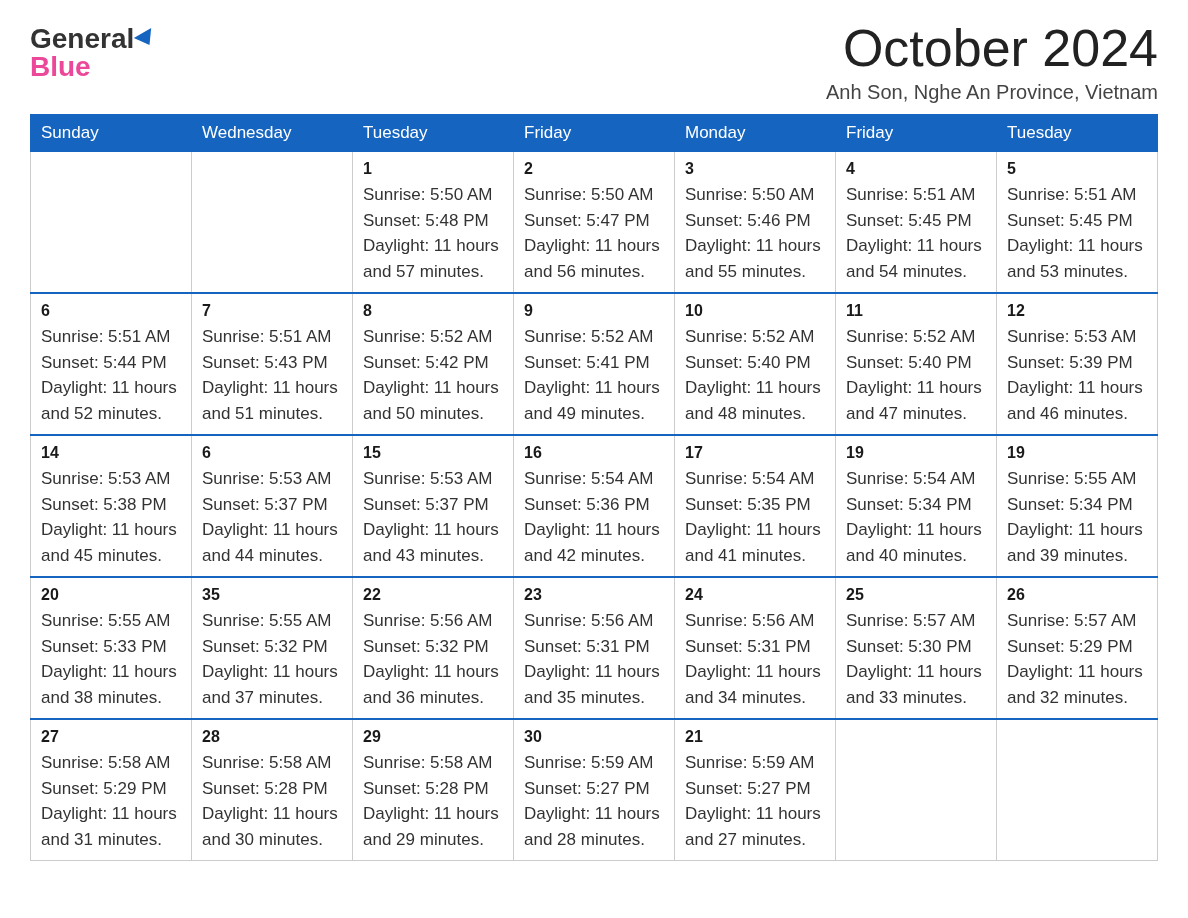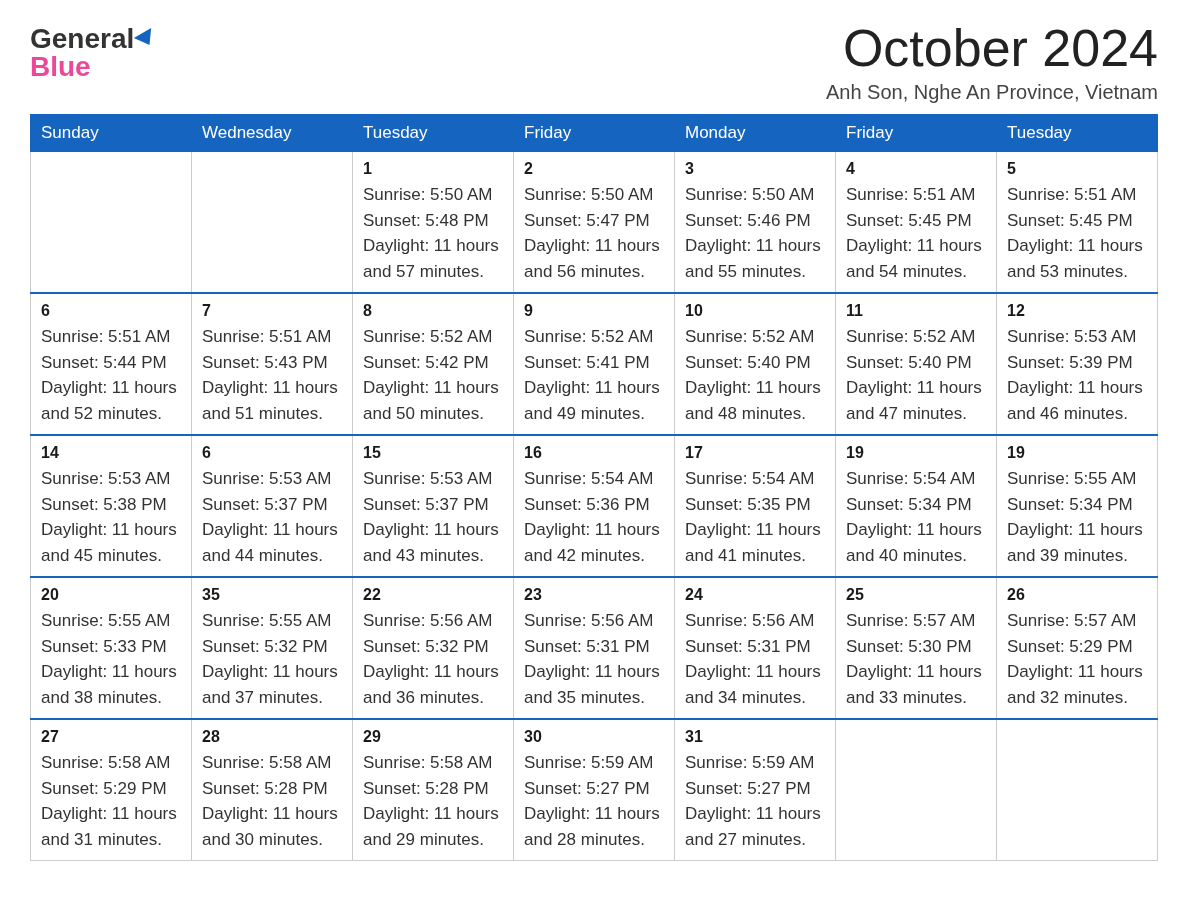--- a/index.html
+++ b/index.html
@@ -260,20 +260,20 @@
         </td>
         <td>
           <span class="day-number">29</span>
           <div class="day-info">Sunrise: 5:58 AM<br>Sunset: 5:28 PM<br>Daylight: 11 hours<br>and 29 minutes.</div>
         </td>
         <td>
           <span class="day-number">30</span>
           <div class="day-info">Sunrise: 5:59 AM<br>Sunset: 5:27 PM<br>Daylight: 11 hours<br>and 28 minutes.</div>
         </td>
         <td>
-          <span class="day-number">31</span>
+          <span class="day-number">21</span>
           <div class="day-info">Sunrise: 5:59 AM<br>Sunset: 5:27 PM<br>Daylight: 11 hours<br>and 27 minutes.</div>
         </td>
         <td class="empty-cell"></td>
         <td class="empty-cell"></td>
       </tr>
     </tbody>
 </table>
 
 </body></html>

